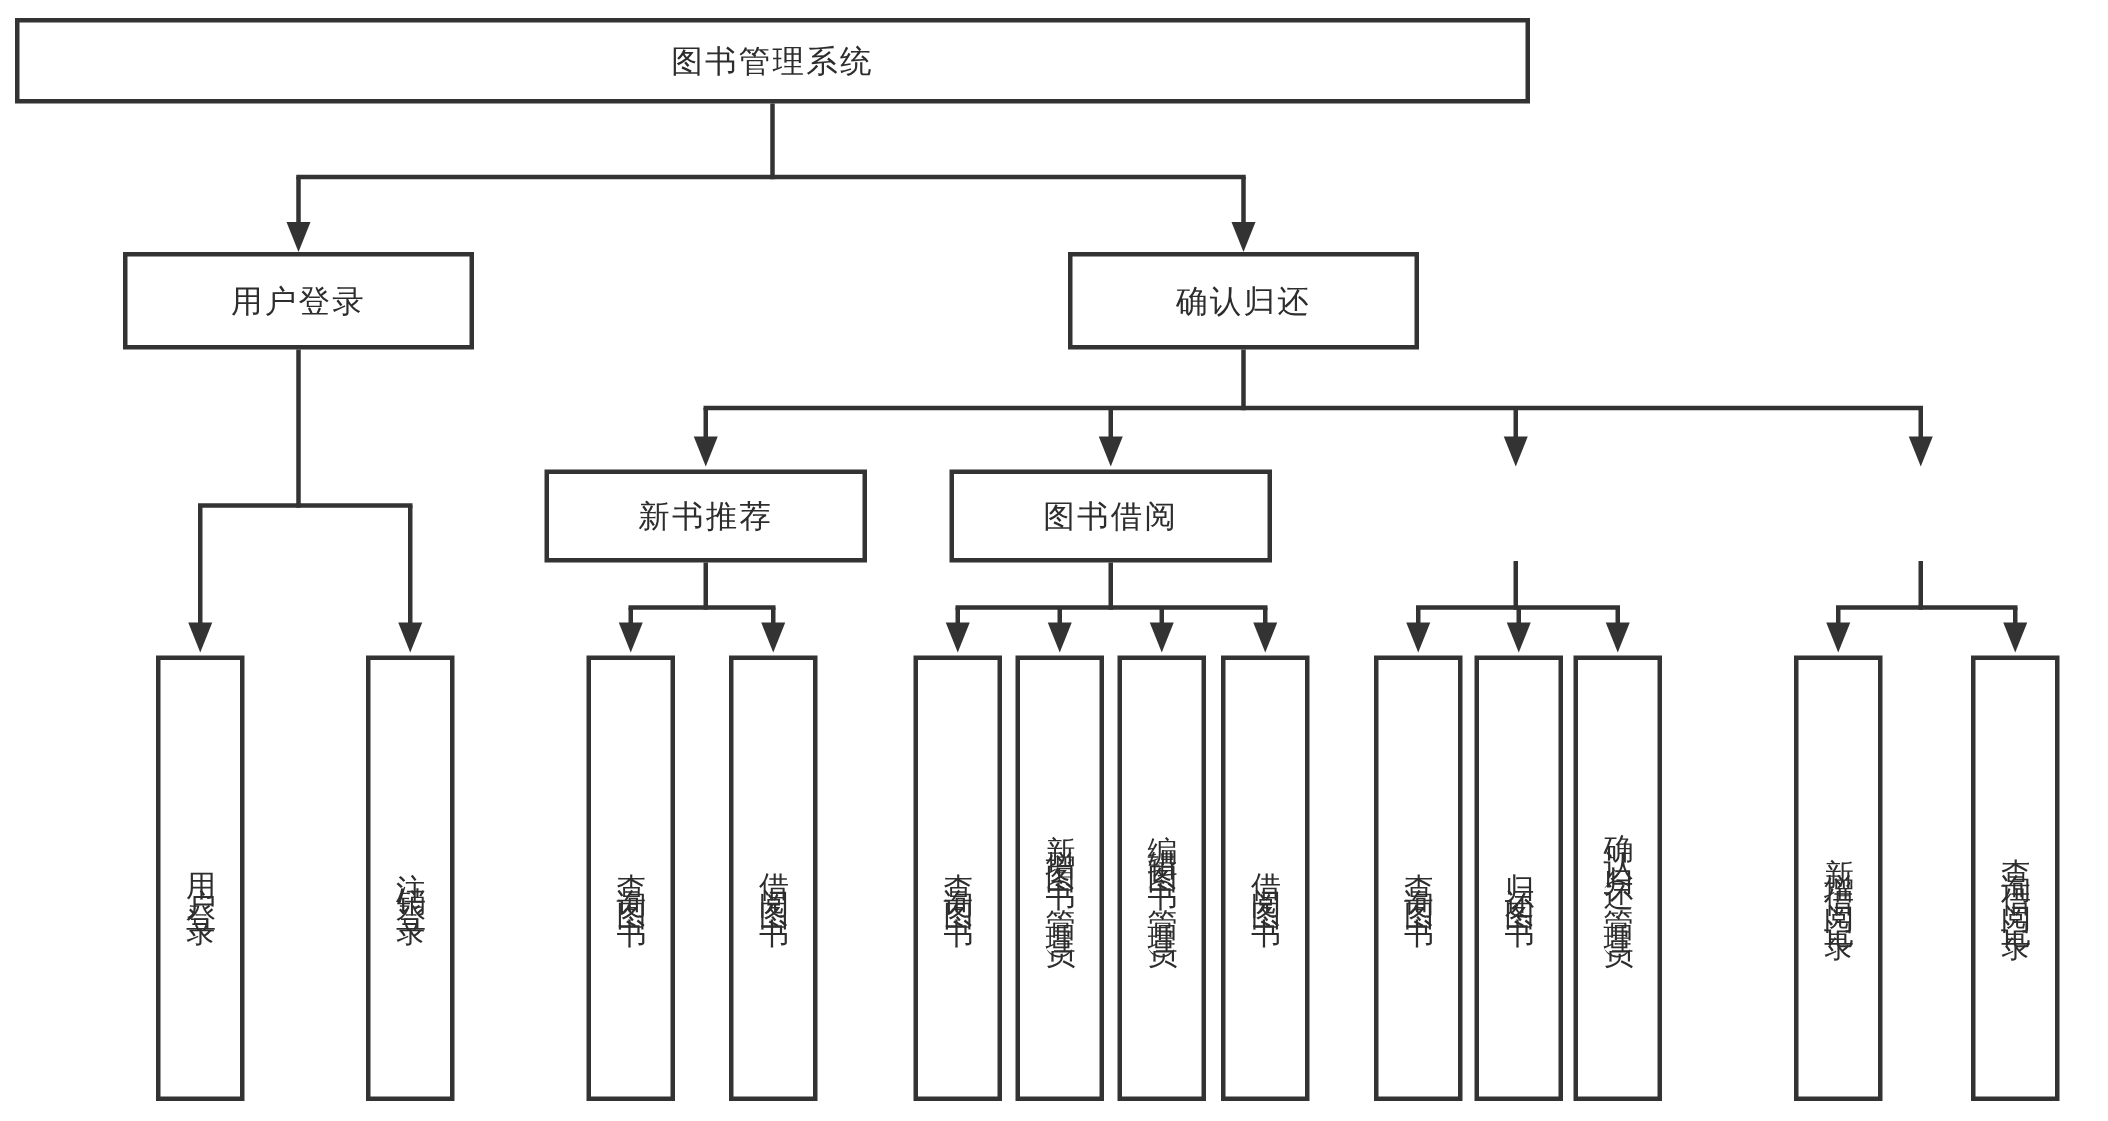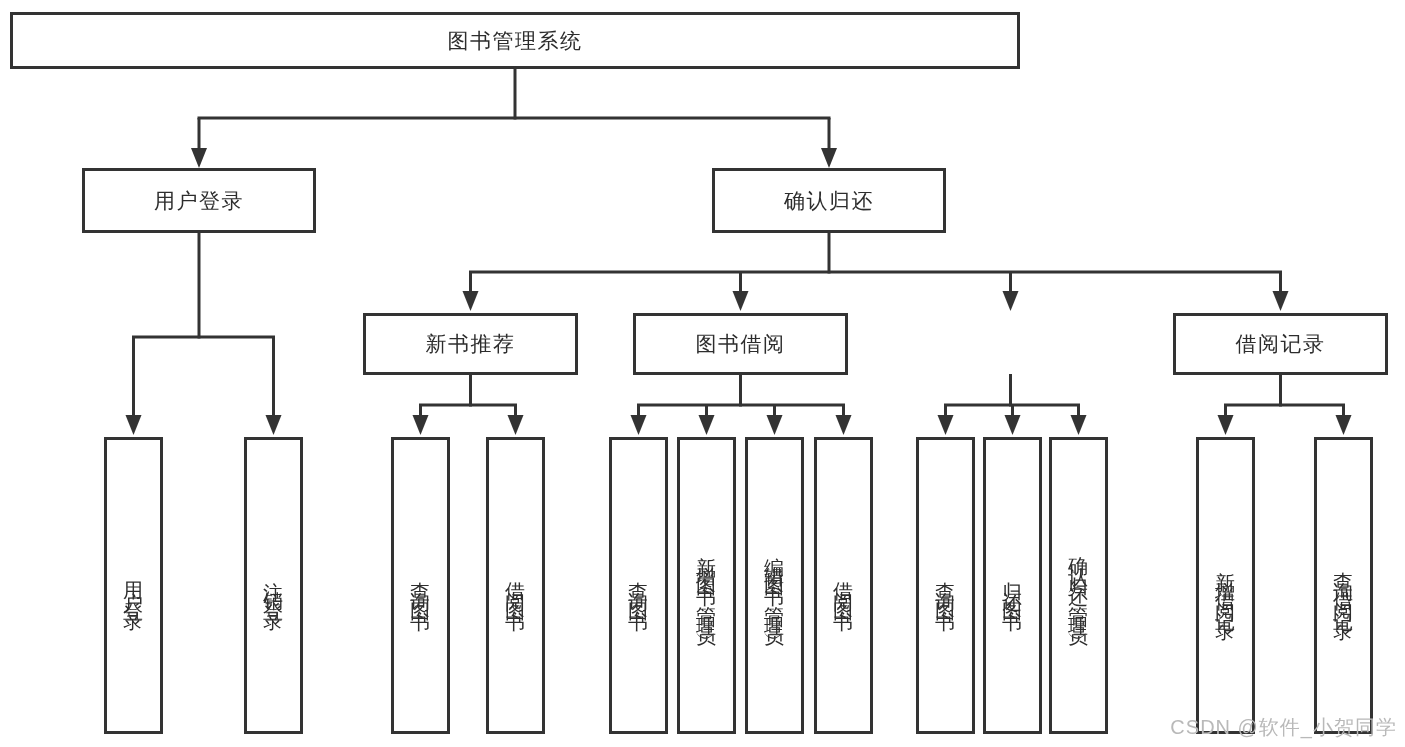--- a/index.html
+++ b/index.html
@@ -152,23 +152,20 @@
   <div class="box l2" style="left:712px">
     <span class="hlabel">确认归还</span>
   </div>
 
   <div class="box l3" style="left:363px">
     <span class="hlabel">新书推荐</span>
   </div>
   <div class="box l3" style="left:633px">
     <span class="hlabel">图书借阅</span>
   </div>
-  <div class="box l3" style="left:1173px">
-    <span class="hlabel">借阅记录</span>
-  </div>
 
   <div class="box l4" style="left:104px">
     <span class="vlabel">用户登录</span>
   </div>
   <div class="box l4" style="left:244px">
     <span class="vlabel">注销登录</span>
   </div>
 
   <div class="box l4" style="left:391px">
     <span class="vlabel">查询图书</span>
@@ -200,15 +197,14 @@
     <span class="vlabel">确认归还（管理员）</span>
   </div>
 
   <div class="box l4" style="left:1196px">
     <span class="vlabel">新增借阅记录</span>
   </div>
   <div class="box l4" style="left:1314px">
     <span class="vlabel">查询借阅记录</span>
   </div>
 
-  <div class="watermark">CSDN @软件_小贺同学</div>
 
 </div>
 
 </body></html>

